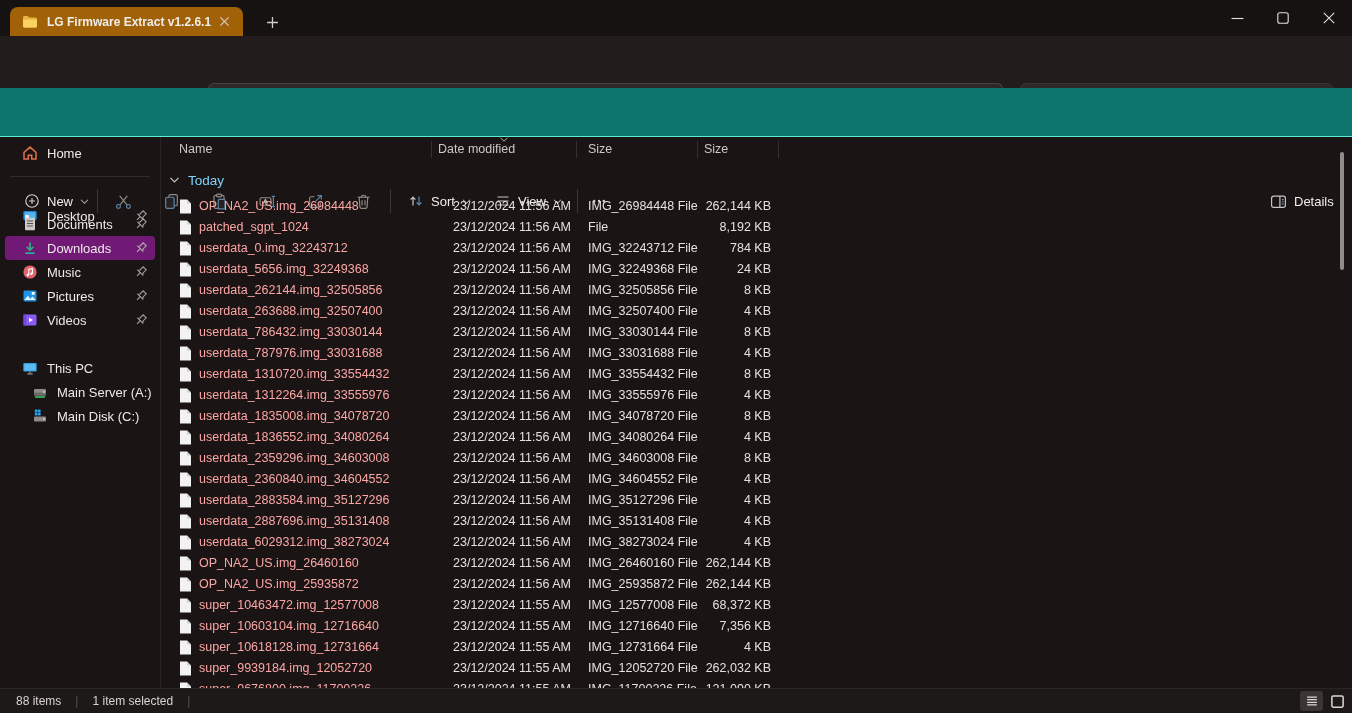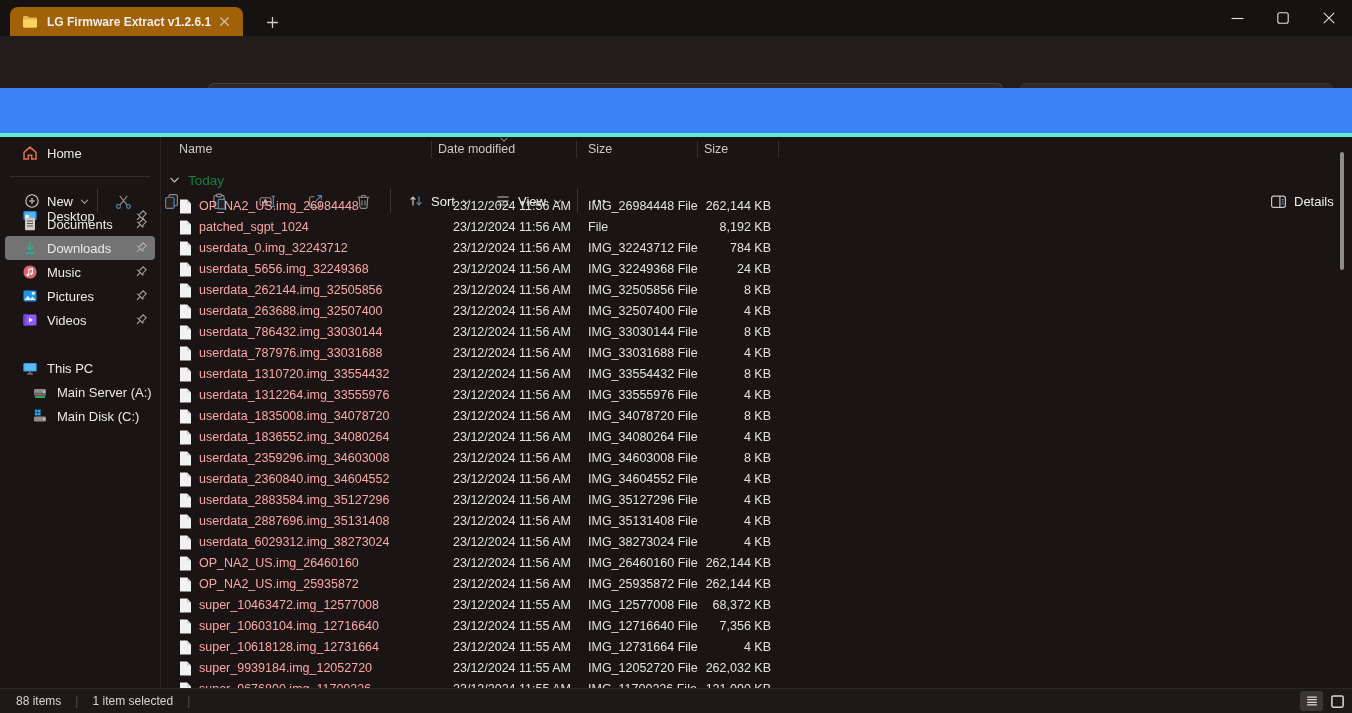--- a/index.html
+++ b/index.html
@@ -27,43 +27,43 @@
           display:flex; align-items:center; padding:0 10px 0 14px; }
   .addr input { flex:1; background:transparent; border:none; outline:none; color:#f2f0ee; font-size:13px;
                 font-family:"Liberation Sans","DejaVu Sans",sans-serif; }
   .caret { position:absolute; left:41px; top:8px; width:1.5px; height:17px; background:#e8e5e3; }
   .search { position:absolute; left:1020px; top:47px; width:313px; height:34px; background:#2e2827;
             border:1px solid #3b3534; border-radius:6px; display:flex; align-items:center; padding:0 12px 0 14px; }
   .search input { flex:1; background:transparent; border:none; outline:none; color:#f2f0ee; font-size:13px;
                   font-family:"Liberation Sans","DejaVu Sans",sans-serif; }
   .search input::placeholder { color:#a39e9c; opacity:1; }
   
-  .cmdbar { position:absolute; left:0; top:88px; width:1352px; height:49px; background:#3b82f6; border-bottom:4px solid #5eead4; }
+  .cmdbar { position:absolute; left:0; top:88px; width:1352px; height:49px; background:#0f766e; border-bottom:1px solid #5eead4; }
   .cbtn { position:absolute; top:99px; height:28px; display:flex; align-items:center; gap:7px; border-radius:4px;
           font-size:13px; color:#f0eeec; padding:0 8px; }
   .ibtn { position:absolute; top:99px; width:34px; height:28px; display:flex; align-items:center; justify-content:center; border-radius:4px; }
   .csep { position:absolute; top:101px; width:1px; height:24px; background:#3b3534; }
   
   .sidebar { position:absolute; left:0; top:137px; width:160px; height:551px; }
   .sb-item { position:absolute; left:5px; width:150px; height:24px; display:flex; align-items:center; border-radius:4px;
              font-size:13px; color:#ece9e7; }
   .sb-item .ic { width:16px; height:16px; margin:0 9px 0 17px; flex:none; }
   .sb-item .lbl { flex:1; white-space:nowrap; overflow:hidden; }
   .sb-item .pin { width:16px; height:16px; margin-right:6px; flex:none; }
-  .sb-item.sel { background:#737373; }
+  .sb-item.sel { background:#701a75; }
   .sb-div { position:absolute; left:10px; width:140px; height:1px; background:#332e2c; }
   .vline { position:absolute; left:160px; top:137px; width:1px; height:551px; background:#2a2524; }
   
   .main { position:absolute; left:161px; top:137px; width:1177px; height:551px; overflow:hidden; }
   .hdr { position:absolute; left:0; top:0; width:100%; height:26px; font-size:12.5px; color:#ccc8c6; }
   .hdr .h { position:absolute; top:0; line-height:24px; }
   .hdr .hd { position:absolute; top:4px; width:1px; height:17px; background:#353030; }
   .sortind { position:absolute; top:-1px; }
   .group { position:absolute; left:0; top:31px; height:24px; display:flex; align-items:center; gap:8px;
-           font-size:13.5px; color:#15803d; }
+           font-size:13.5px; color:#7dd3fc; }
   .rows { position:absolute; left:0; top:59px; width:660px; }
   .frow { position:relative; height:21px; }
   .frow .fic { position:absolute; left:18px; top:3px; }
   .frow .c { position:absolute; top:0; line-height:21px; font-size:12.5px; color:#e4e1df; white-space:nowrap; }
   .frow .name { left:38px; color:#fca5a5; }
   .frow .date { left:292px; }
   .frow .type { left:427px; }
   .frow .size { left:450px; width:160px; text-align:right; }
   
   .sbar { position:absolute; left:1338px; top:140px; width:8px; height:545px; }

